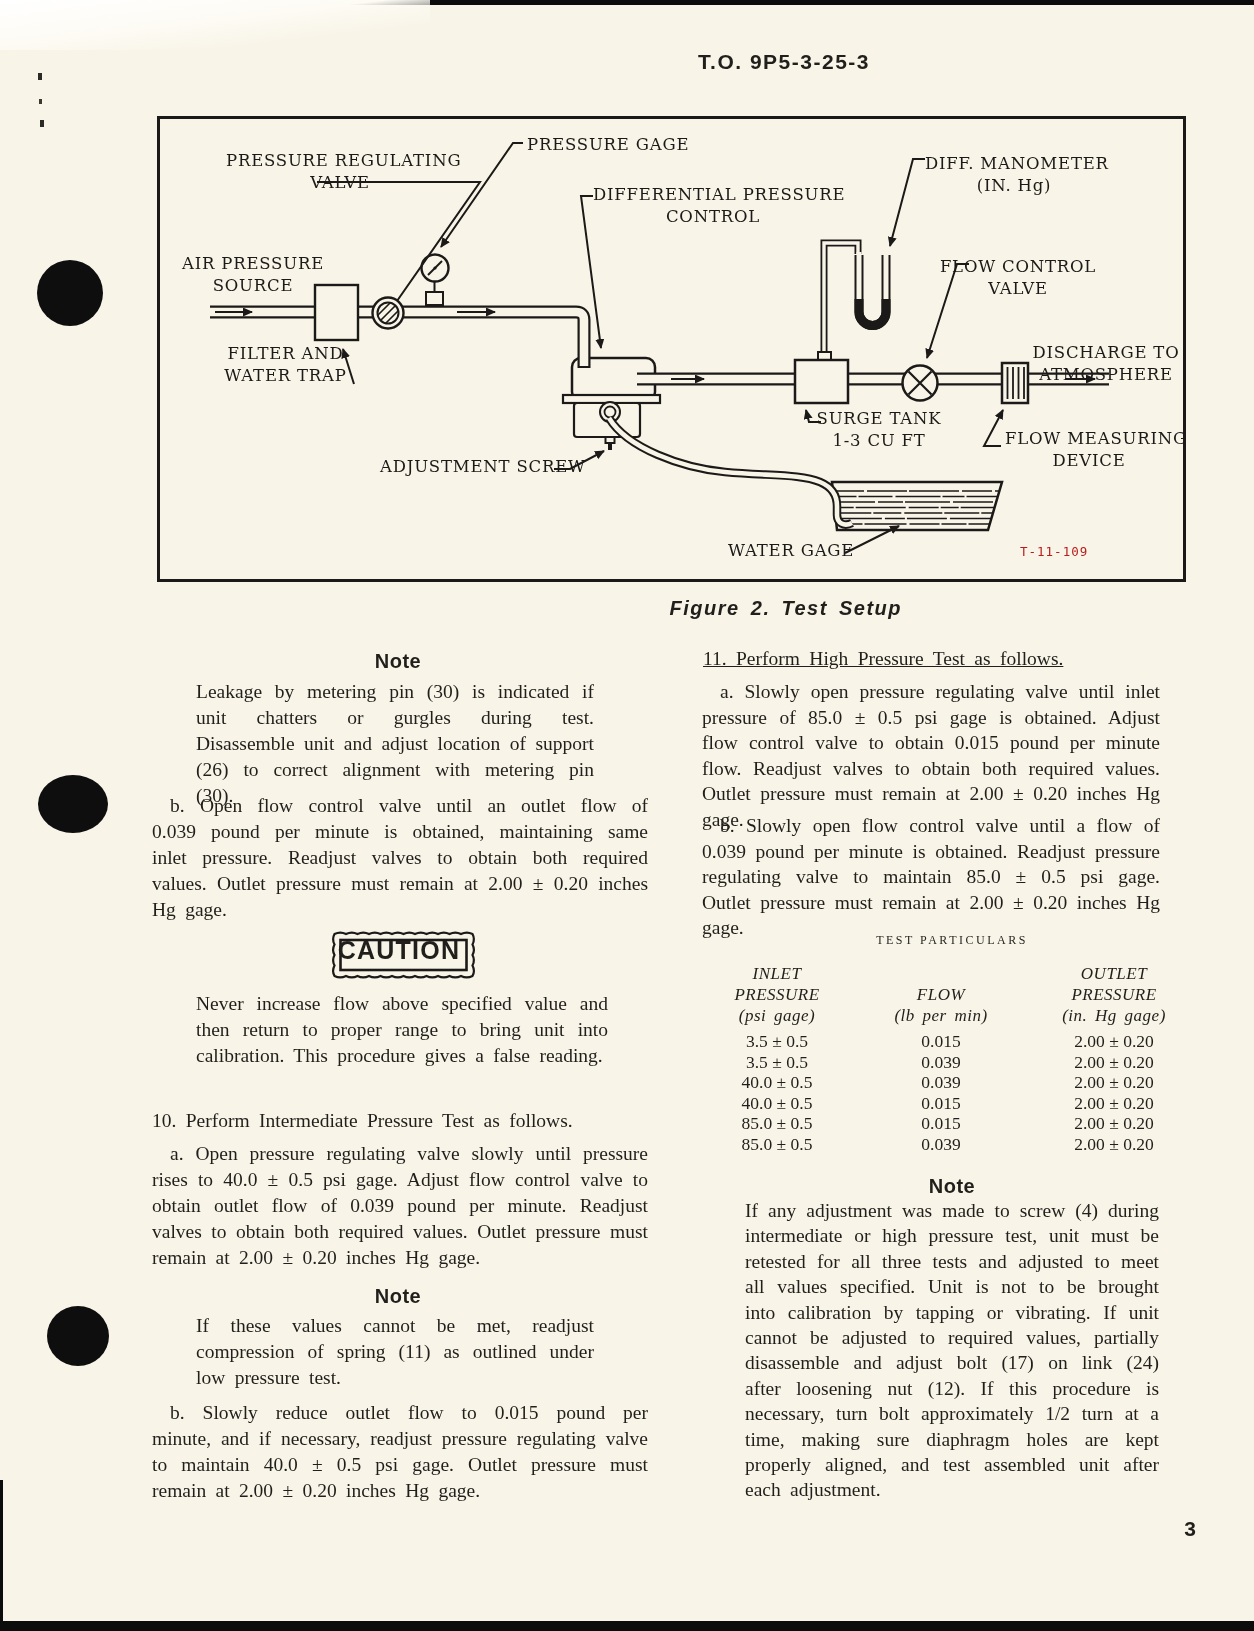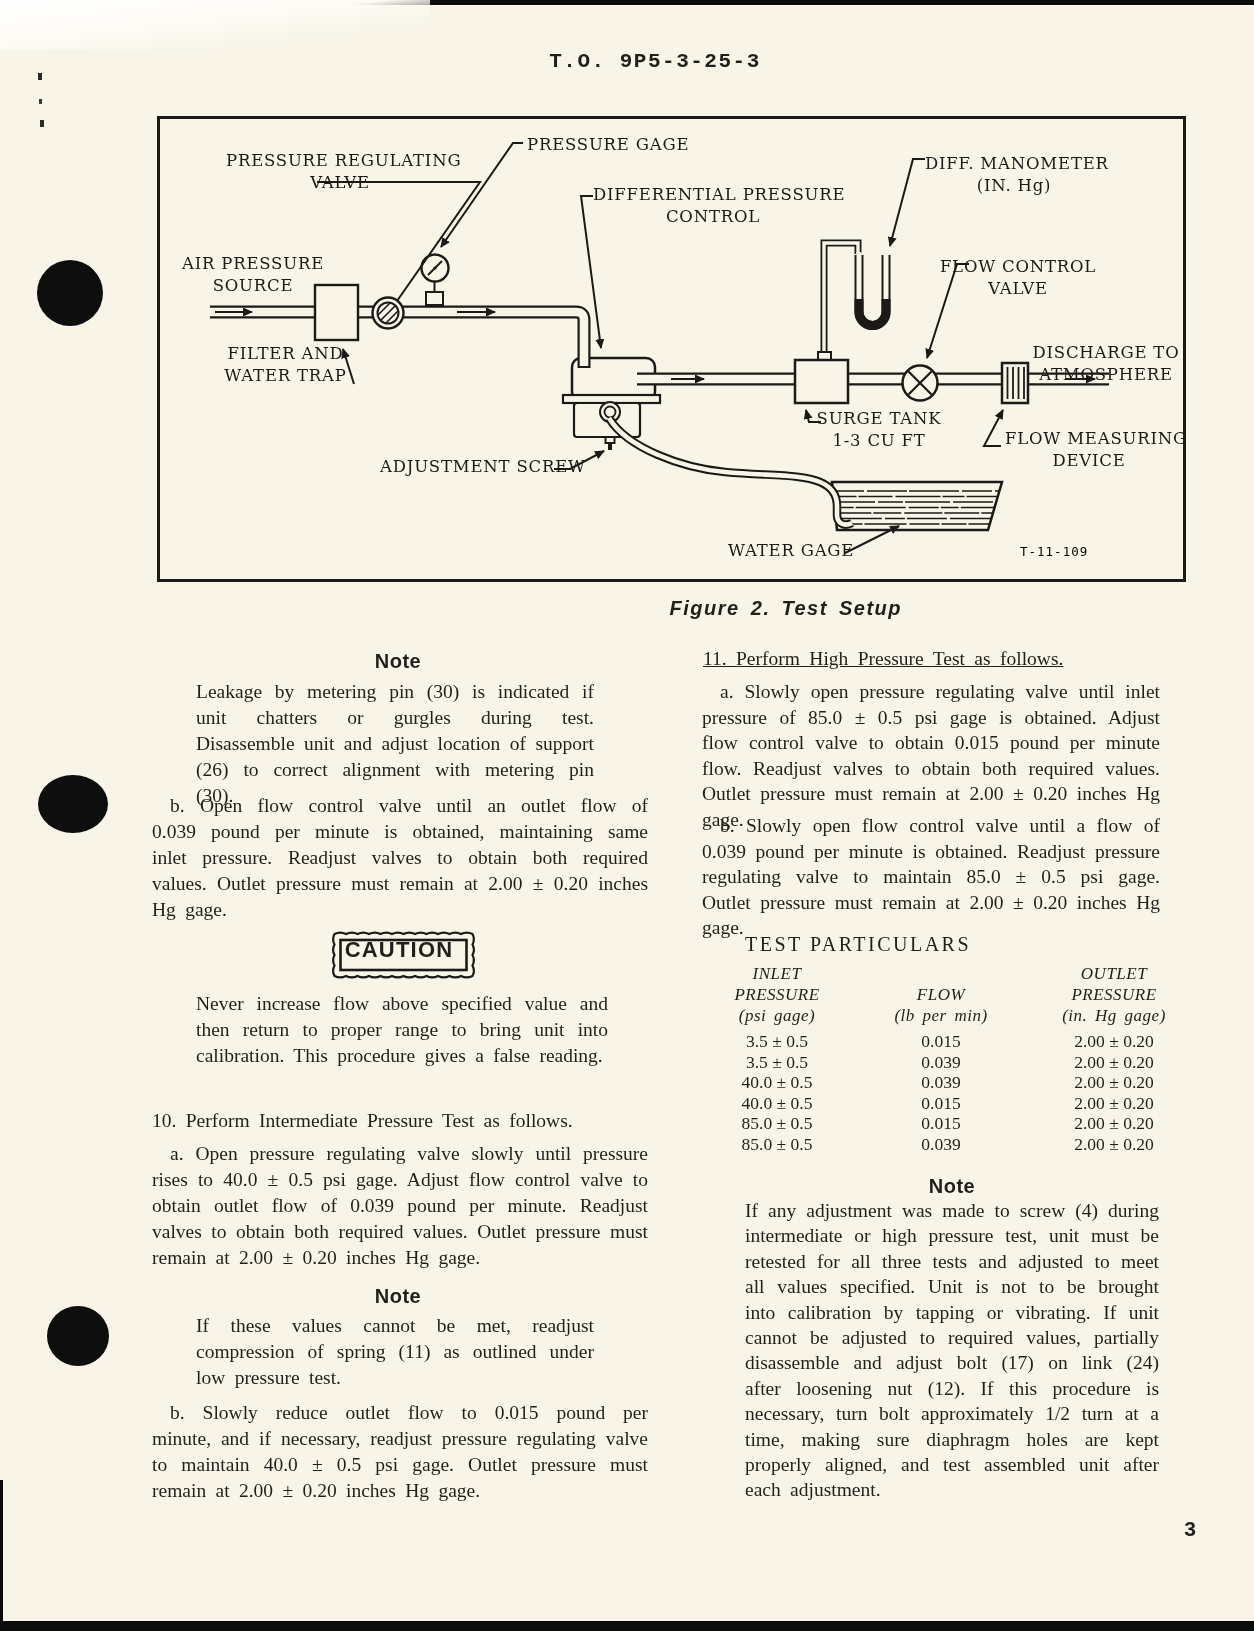--- a/index.html
+++ b/index.html
@@ -1,36 +1,36 @@
 <!DOCTYPE html>
 <html><head>
 <meta charset="utf-8">
 <style>
   html,body{margin:0;padding:0;background:#555;}
   #page{position:relative;width:1254px;height:1631px;background:#f8f4e8;overflow:hidden;
         font-family:"Liberation Serif",serif;color:#211f1c;}
   .abs{position:absolute;}
   .edge{background:#0c0c0c;}
   .hole{background:#0e0e0e;border-radius:50%;}
-  .hdr{font-family:Liberation Mono, monospace;font-weight:bold;font-size:21px;letter-spacing:1.5px;text-align:center;}
+  .hdr{font-family:Liberation Sans, sans-serif;font-weight:bold;font-size:21px;letter-spacing:1.5px;text-align:right;}
   .cap{font-family:"Liberation Sans",sans-serif;font-weight:bold;font-style:italic;font-size:20px;
        letter-spacing:1.5px;word-spacing:4px;text-align:right;}
   .noteh{font-family:"Liberation Sans",sans-serif;font-weight:bold;font-size:20px;letter-spacing:.5px;text-align:center;}
   .body{font-size:19.5px;line-height:26px;text-align:justify;word-spacing:4.5px;}
   .para{text-indent:18px;}
   .lbl{font-family:"DejaVu Serif",serif;font-size:16.5px;line-height:22px;letter-spacing:.8px;
        text-align:center;color:#1c1a18;}
   .lbl div{white-space:nowrap;}
   .lbl-left{text-align:left;}
-  .tnum{font-family:"DejaVu Sans Mono",monospace;font-size:12.5px;letter-spacing:1px;color:#000000;}
-  .ttitle{font-size:20px;letter-spacing:2.5px;text-align:left;}
+  .tnum{font-family:"DejaVu Sans Mono",monospace;font-size:12.5px;letter-spacing:1px;color:#b91c1c;}
+  .ttitle{font-size:12px;letter-spacing:2.5px;text-align:center;}
   .thead{font-style:italic;font-size:17px;line-height:21px;letter-spacing:.5px;text-align:center;word-spacing:3px;}
   .tcell{font-size:17.5px;text-align:center;white-space:nowrap;}
   .pgnum{font-family:"Liberation Sans",sans-serif;font-weight:bold;font-size:21px;text-align:center;}
-  .cautionT{font-family:"Liberation Sans",sans-serif;font-weight:bold;font-size:22px;letter-spacing:1.2px;
+  .cautionT{font-family:"Liberation Sans",sans-serif;font-weight:bold;font-size:25px;letter-spacing:1.2px;
             text-align:center;line-height:42px;}
   svg{display:block;}
 </style>
 </head>
 <body>
 
 <div id="page">
 
   <div class="abs edge" style="left:0;top:0;width:1254px;height:5px;"></div>
   <div class="abs edge" style="left:0;top:1621px;width:1254px;height:10px;"></div>

